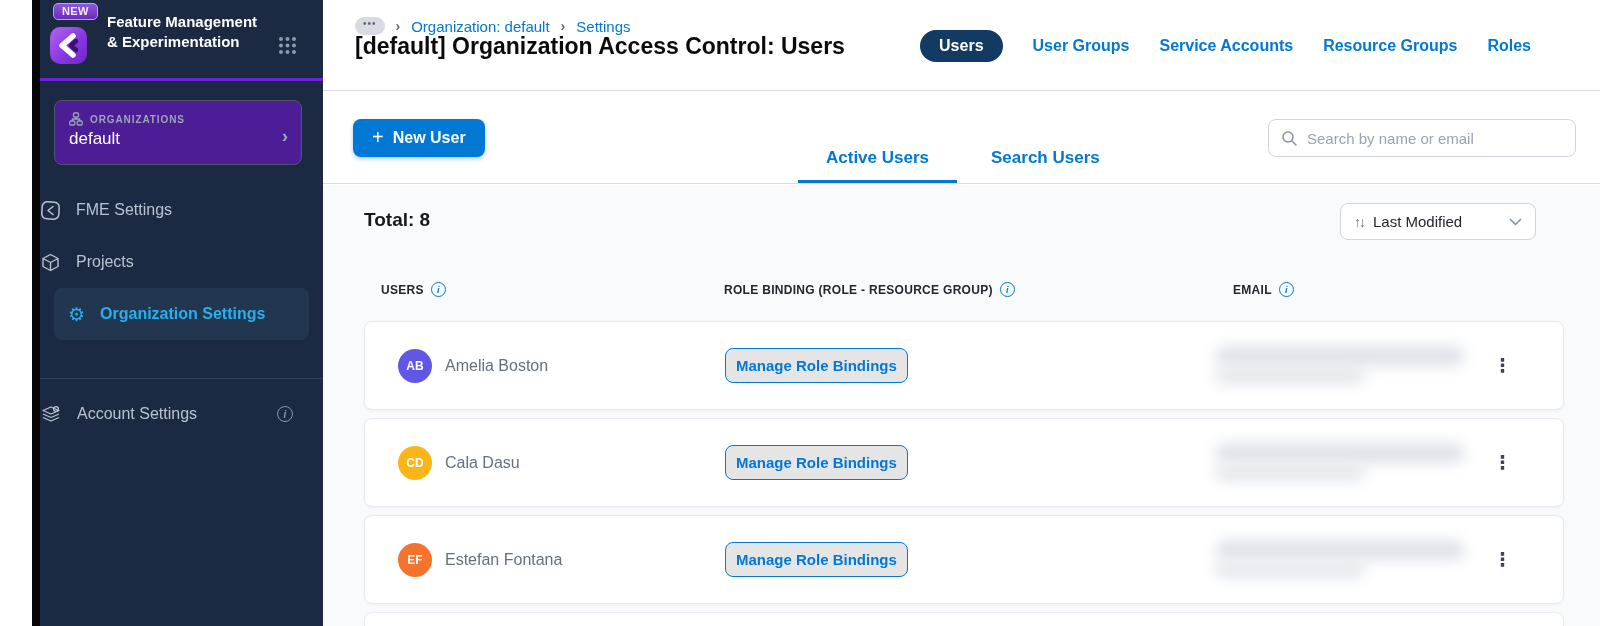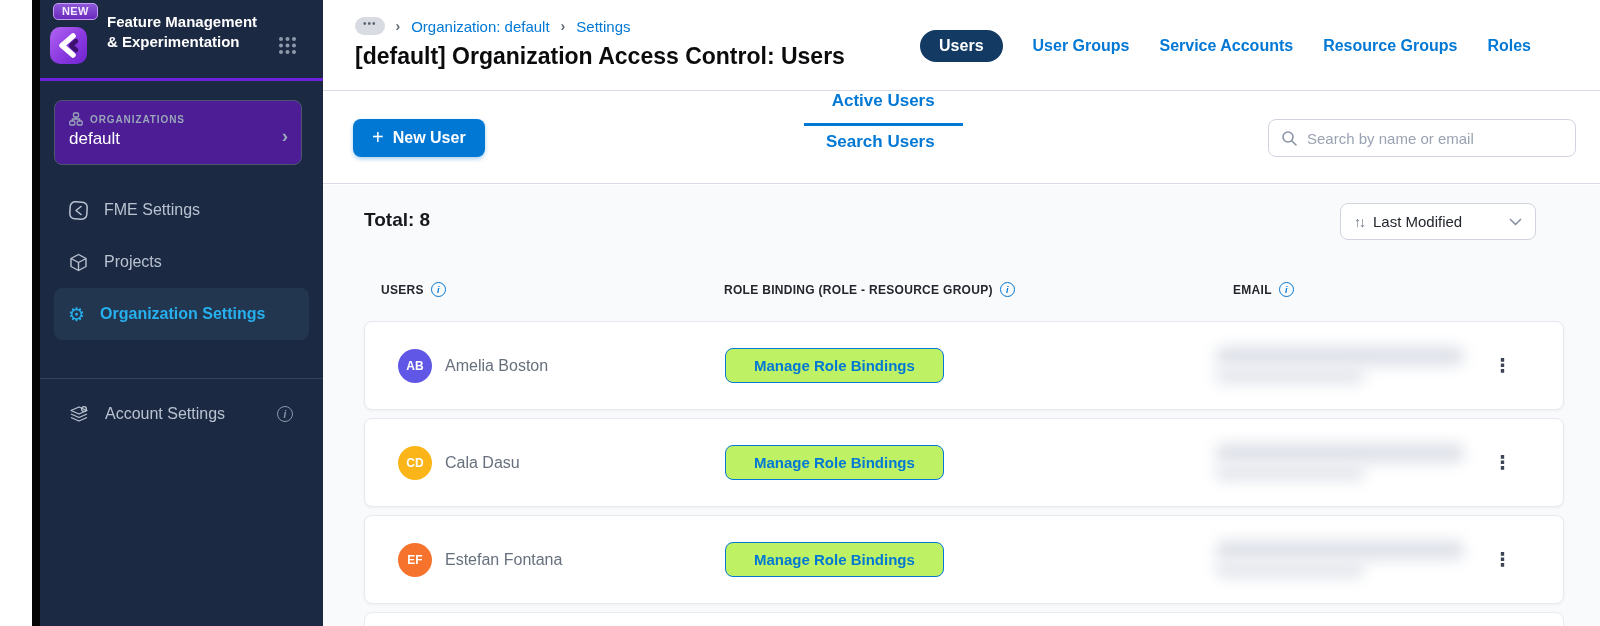--- a/index.html
+++ b/index.html
@@ -23,53 +23,53 @@
   .sb-purple-line { position:absolute; left:0; top:78px; width:283px; height:3px; background:#6d20dd; }
 
   .org-box { position:absolute; left:14px; top:100px; width:248px; height:65px; border:1px solid #4a576e;
              border-radius:8px; padding:11px 14px 0; background:#4c1d95; }
   .org-label-row { display:flex; align-items:center; gap:7px; }
   .org-label { font-size:10px; font-weight:700; letter-spacing:.9px; color:#9aa6ba; }
   .org-value { margin-top:3px; font-size:17px; font-weight:400; color:#ffffff; }
   .org-chevron { position:absolute; right:13px; top:24px; color:#9aa6ba; font-size:19px; font-weight:700; }
 
   .sb-nav { position:absolute; left:0; top:184px; width:283px; }
-  .sb-item { height:52px; display:flex; align-items:center; gap:15px; padding-left:28px;
+  .sb-item { height:52px; display:flex; align-items:center; gap:15px; 
              font-size:16px; color:#b9c2d1; cursor:pointer; }
   .sb-item.active { margin:0 14px; padding-left:14px; background:#223650; border-radius:8px;
                     color:#27b0ee; font-weight:600; }
   .sb-item .gear-glyph { font-size:19px; line-height:1; color:#27b0ee; }
   .sb-divider { height:1px; background:#32405a; margin:38px 0 9px; }
   .sb-info { position:absolute; right:30px; width:16px; height:16px; border:1.4px solid #8d98ac;
              border-radius:50%; color:#8d98ac; font-size:10px; font-style:italic; font-weight:700;
              display:flex; align-items:center; justify-content:center; }
 
   
   .main { position:absolute; left:291px; top:0; width:1286px; height:626px; background:#ffffff;
           border-right:1px solid #d9dae5; }
 
   .header-bar { position:relative; height:91px; border-bottom:1px solid #d9dae5; }
   .breadcrumb { position:absolute; left:32px; top:17px; display:flex; align-items:center; gap:11px; }
   .crumb-ellipsis { background:#d8dce2; color:#5b626c; border-radius:9px; padding:2px 8px 6px;
                     font-size:10px; letter-spacing:1px; line-height:10px; cursor:pointer; }
   .crumb-sep { color:#5f6975; font-size:14px; font-weight:700; }
   .crumb-link { color:#0278d5; font-size:15px; font-weight:500; text-decoration:none; cursor:pointer; }
-  .page-title { position:absolute; left:32px; top:43px; font-size:23px; font-weight:700; color:#0b0b0d; }
+  .page-title { position:absolute; left:32px; top:33px; font-size:23px; font-weight:700; color:#0b0b0d; }
 
   .nav-tabs { position:absolute; right:77px; top:30px; display:flex; align-items:center; gap:30px; }
   .nav-tab { color:#0278d5; font-size:16px; font-weight:600; cursor:pointer; white-space:nowrap; }
   .nav-tab.selected { background:#123a63; color:#ffffff; border-radius:17px; padding:7px 19px; }
 
   .toolbar-bar { position:relative; height:93px; border-bottom:1px solid #d9dae5; }
   .new-user-btn { position:absolute; left:30px; top:28px; height:38px; background:#0278d5; color:#fff;
                   border:none; border-radius:8px; padding:0 19px; font-size:16px; font-weight:700;
                   display:flex; align-items:center; gap:9px; cursor:pointer;
                   box-shadow:0 2px 4px rgba(2,120,213,.35); font-family:inherit; }
   .new-user-btn .plus { font-size:20px; font-weight:400; margin-top:-2px; }
-  .view-tabs { position:absolute; left:475px; top:0; height:100%; display:flex; gap:6px; align-items:flex-end;flex-direction:column; }
+  .view-tabs { position:absolute; left:475px; top:0; height:100%; display:flex; gap:6px; align-items:flex-end; }
   .vtab { padding:0 28px 12px; font-size:17px; font-weight:600; color:#0278d5; cursor:pointer;
           border-bottom:3px solid transparent; }
   .vtab.active { border-bottom-color:#0278d5; }
   .search-box { position:absolute; right:32px; top:28px; width:308px; height:38px; border:1px solid #cfd4dd;
                 border-radius:8px; background:#fff; display:flex; align-items:center; padding:0 12px; gap:9px; }
   .search-box input { border:none; outline:none; flex:1; font-size:15px; color:#3b424c;
                       font-family:inherit; background:transparent; }
   .search-box input::placeholder { color:#9aa3b2; }
 
   .panel { position:absolute; left:0; top:185px; width:1285px; height:441px; background:#f9fafc; overflow:hidden; }
@@ -90,22 +90,22 @@
                font-size:9px; font-style:italic; font-weight:700; display:inline-flex; align-items:center;
                justify-content:center; flex:none; cursor:pointer; }
 
   .rows { position:absolute; left:41px; top:136px; width:1200px; display:flex; flex-direction:column; gap:8px; }
   .row-card { height:89px; background:#fff; border:1px solid #e8eaf0; border-radius:8px;
               box-shadow:0 1px 3px rgba(40,41,61,.05); }
   .user-cell { display:flex; align-items:center; padding-left:33px; gap:13px; }
   .avatar { width:34px; height:34px; border-radius:50%; color:#fff; font-size:12px; font-weight:700;
             display:flex; align-items:center; justify-content:center; flex:none; }
   .user-name { font-size:16px; color:#66707d; }
-  .manage-btn { justify-self:start; background:#bef264; border:1.5px solid #0278d5; color:#0278d5;
-                border-radius:8px; padding:8px 28px; font-size:15px; font-weight:600; cursor:pointer;
+  .manage-btn { justify-self:start; background:#e5e5e5; border:1.5px solid #0278d5; color:#0278d5;
+                border-radius:8px; padding:8px 10px; font-size:15px; font-weight:600; cursor:pointer;
                 font-family:inherit; }
   .email-blur { position:relative; margin-left:30px; width:280px; height:56px; }
   .email-blur .b1 { position:absolute; left:10px; top:8px; width:250px; height:20px; background:#dfe2e9;
                     border-radius:10px; filter:blur(7px); }
   .email-blur .b2 { position:absolute; left:10px; top:30px; width:150px; height:16px; background:#e3e6ec;
                     border-radius:8px; filter:blur(7px); }
   .kebab { justify-self:start; padding:4px 8px; color:#3d4455; font-size:19px; font-weight:700;
            cursor:pointer; line-height:1; }
   .row-sliver { height:20px; background:#fff; border:1px solid #e8eaf0; border-radius:8px 8px 0 0; }
 

